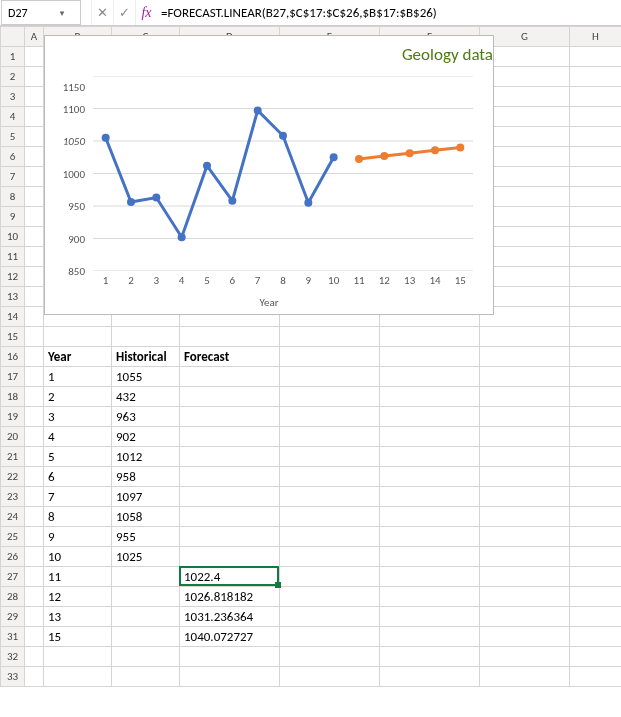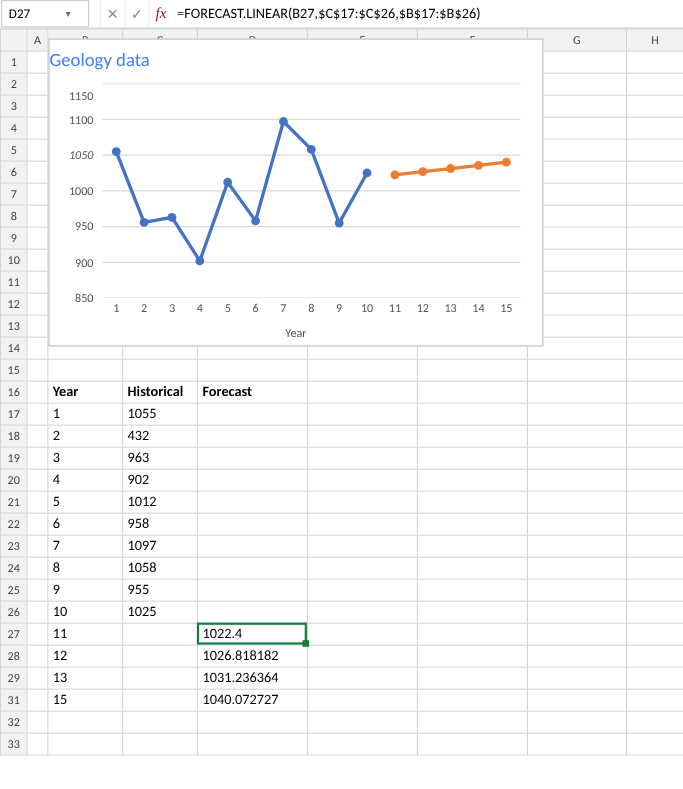--- a/index.html
+++ b/index.html
@@ -33,21 +33,21 @@
   .name-dd {
     width: 16px; text-align: center; color: #666; font-size: 9px;
   }
   .fx-sep { width: 10px; }
   .fx-btn {
     width: 22px; height: 100%;
     display: flex; align-items: center; justify-content: center;
     color: #888; font-size: 13px;
     border-left: 1px solid #eee;
   }
-  .fx-btn.fx { font-style: italic; font-family: "Times New Roman", serif; font-size: 14px; color:#7f1d1d;}
+  .fx-btn.fx { font-style: italic; font-family: "Times New Roman", serif; font-size: 14px; color:#a21caf;}
   .formula-text {
     flex: 1;
     padding: 0 4px;
     display: flex;
     align-items: center;
     font-size: 13px;
   }
   .grid-wrap { position: relative; }
   table.grid {
     border-collapse: collapse;
@@ -93,23 +93,23 @@
   .chart {
     position: absolute;
     left: 44px;
     top: 9px;
     width: 450px;
     height: 280px;
     background: #fff;
     border: 1px solid #bbb;
   }
   .chart-title {
-    text-align: left;
+    text-align: right;
     font-size: 17px;
-    color: #3b82f6;
+    color: #4d7c0f;
     margin-top: 8px;
     font-family: Calibri, Arial, sans-serif;
   }
   .plot {
     position: absolute;
     left: 48px;
     top: 40px;
     width: 380px;
     height: 195px;
   }

